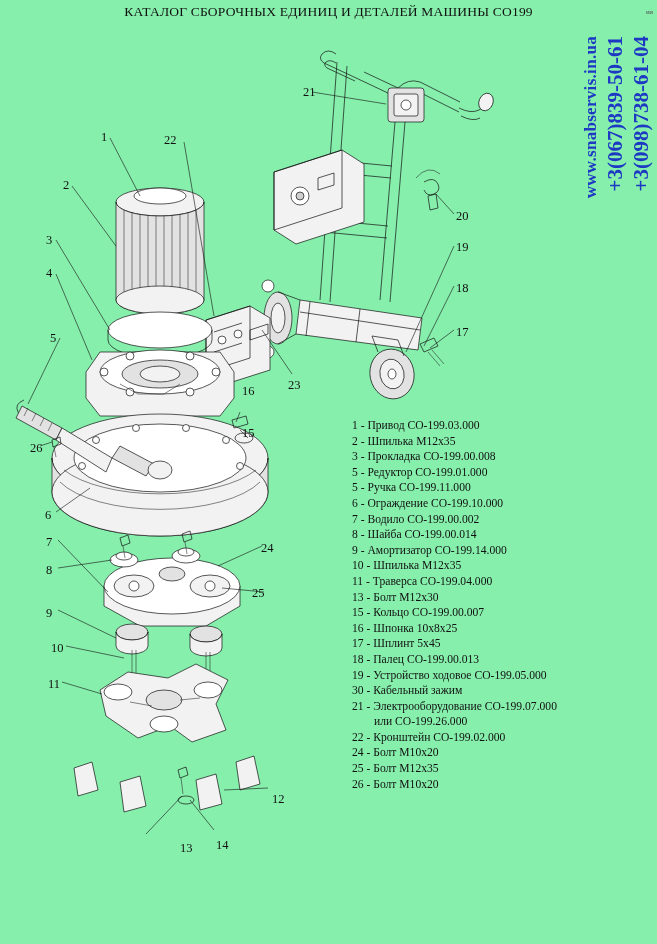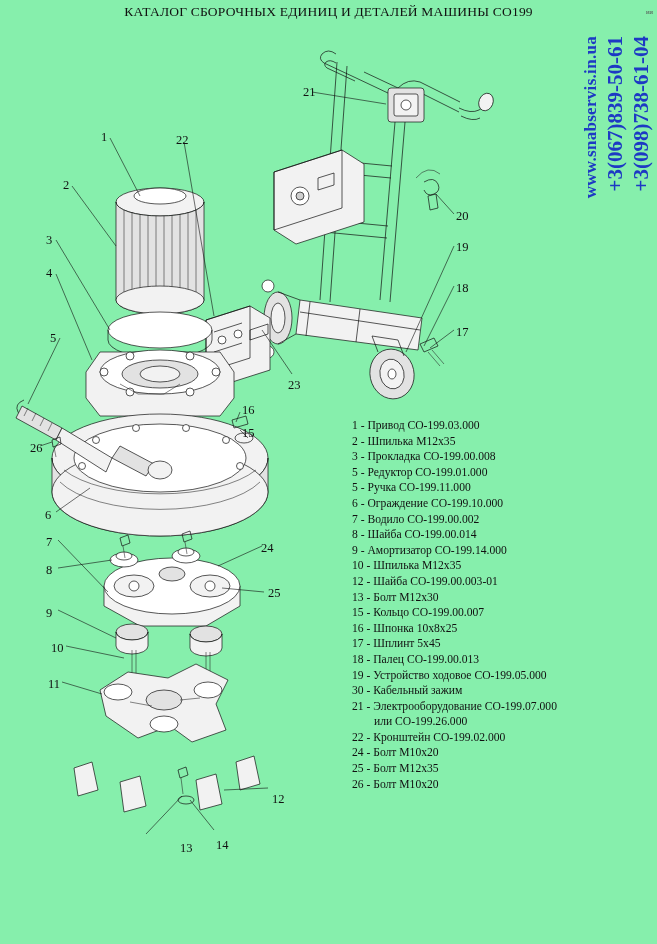--- a/index.html
+++ b/index.html
@@ -357,45 +357,45 @@
       <div class="callout" style="left: 45px; top: 508px;">6</div>
       <div class="callout" style="left: 46px; top: 535px;">7</div>
       <div class="callout" style="left: 46px; top: 563px;">8</div>
       <div class="callout" style="left: 46px; top: 606px;">9</div>
       <div class="callout" style="left: 51px; top: 641px;">10</div>
       <div class="callout" style="left: 48px; top: 677px;">11</div>
       <div class="callout" style="left: 272px; top: 792px;">12</div>
       <div class="callout" style="left: 141px; top: 841px; margin-left: 39px;">13</div>
       <div class="callout" style="left: 216px; top: 838px;">14</div>
       <div class="callout" style="left: 242px; top: 426px;">15</div>
-      <div class="callout" style="left: 242px; top: 403px;">16</div>
+      <div class="callout" style="left: 242px; top: 384px;">16</div>
       <div class="callout" style="left: 456px; top: 325px;">17</div>
       <div class="callout" style="left: 456px; top: 281px;">18</div>
       <div class="callout" style="left: 456px; top: 240px;">19</div>
       <div class="callout" style="left: 456px; top: 209px;">20</div>
       <div class="callout" style="left: 303px; top: 85px;">21</div>
-      <div class="callout" style="left: 176px; top: 133px;">22</div>
+      <div class="callout" style="left: 164px; top: 133px;">22</div>
       <div class="callout" style="left: 288px; top: 378px;">23</div>
       <div class="callout" style="left: 261px; top: 541px;">24</div>
-      <div class="callout" style="left: 268px; top: 586px;">25</div>
+      <div class="callout" style="left: 252px; top: 586px;">25</div>
       <div class="callout" style="left: 30px; top: 441px;">26</div>
     </div>
 
   <div id="legend">
       <div class="legend-item">1 - Привод СО-199.03.000</div>
       <div class="legend-item">2 - Шпилька М12х35</div>
       <div class="legend-item">3 - Прокладка СО-199.00.008</div>
       <div class="legend-item">5 - Редуктор СО-199.01.000</div>
       <div class="legend-item">5 - Ручка СО-199.11.000</div>
       <div class="legend-item">6 - Ограждение СО-199.10.000</div>
       <div class="legend-item">7 - Водило СО-199.00.002</div>
       <div class="legend-item">8 - Шайба СО-199.00.014</div>
       <div class="legend-item">9 - Амортизатор СО-199.14.000</div>
       <div class="legend-item">10 - Шпилька М12х35</div>
-      <div class="legend-item">12 - Шайба СО-199.00.003-01</div>
+      <div class="legend-item">11 - Траверса СО-199.04.000</div>
       <div class="legend-item">13 - Болт М12х30</div>
       <div class="legend-item">15 - Кольцо СО-199.00.007</div>
       <div class="legend-item">16 - Шпонка 10х8х25</div>
       <div class="legend-item">17 - Шплинт 5х45</div>
       <div class="legend-item">18 - Палец СО-199.00.013</div>
       <div class="legend-item">19 - Устройство ходовое СО-199.05.000</div>
       <div class="legend-item">30 - Кабельный зажим</div>
       <div class="legend-item">21 - Электрооборудование СО-199.07.000</div>
       <div class="legend-sub">или СО-199.26.000</div>
       <div class="legend-item">22 - Кронштейн СО-199.02.000</div>

